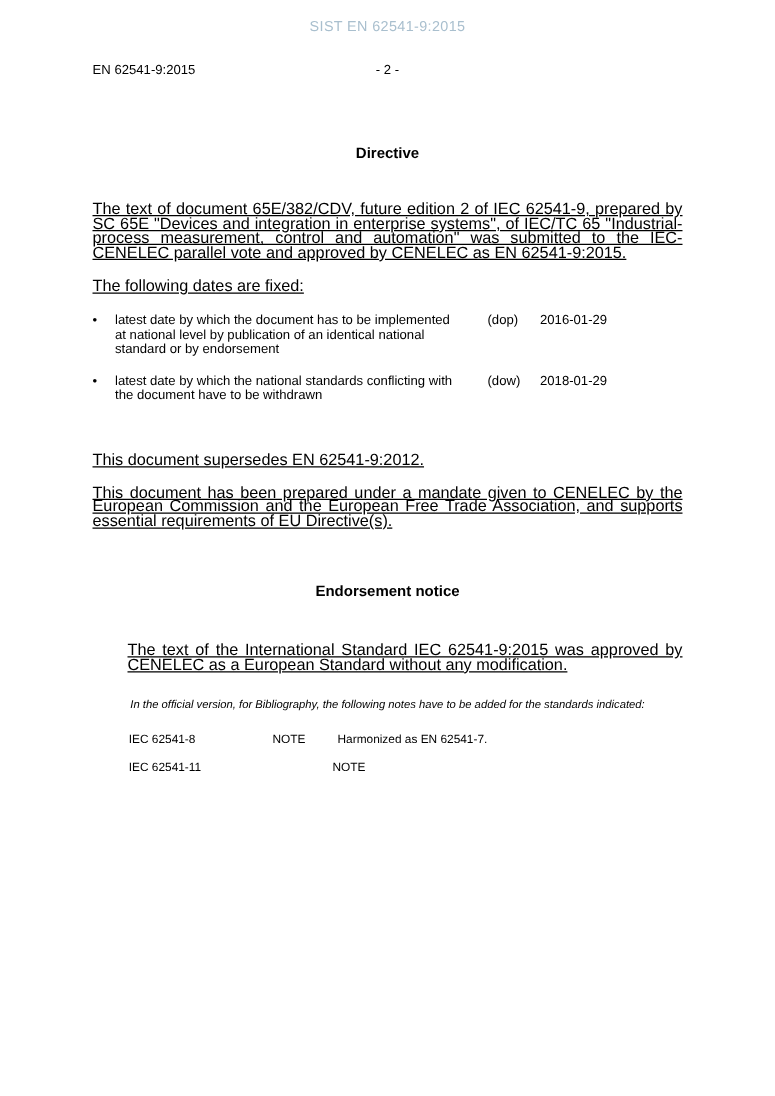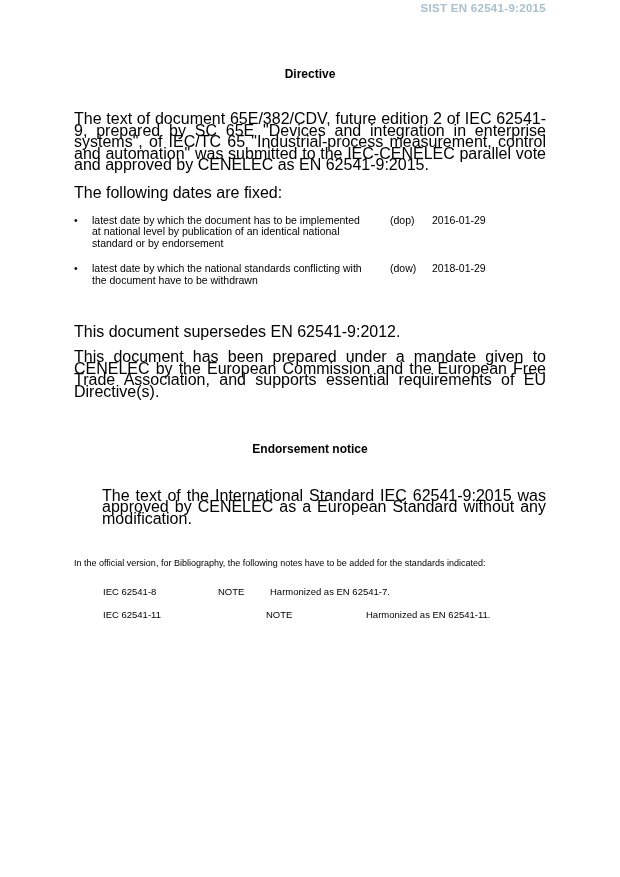--- a/index.html
+++ b/index.html
@@ -10,24 +10,24 @@
   }
   .page {
     position: relative;
     width: 620px;
     height: 877px;
     background: #ffffff;
     padding: 0 74px;
     overflow: hidden;
   }
   .watermark {
-    padding-top: 2px;
-    text-align: right;
+    padding-top: 16px;
+    text-align: center;
     font-size: 11.5px;
-    font-weight: bold;
+    font-weight: normal;
     color: #a9bfce;
     letter-spacing: 0.3px;
   }
   .header-row {
     display: flex;
     margin-top: 22px;
     font-size: 10.5px;
   }
   .header-left { flex: 1; text-align: left; }
   .header-center { flex: 0 0 auto; text-align: center; }
@@ -35,23 +35,24 @@
 
   .section-title {
     margin-top: 53px;
     text-align: center;
     font-size: 12px;
     font-weight: bold;
   }
   .section-title.endorsement { margin-top: 44px; }
 
   p.body-text {
-    font-size: 16px;
+    font-size: 13px;
     line-height: 11.6px;
     text-align: justify;
+    text-decoration: underline;
   }
   p.first-after-title { margin-top: 32px; }
   p.dates-intro { margin-top: 16px; text-align: left; }
   p.supersedes { margin-top: 39px; text-align: left; }
   p.attention { margin-top: 14px; }
   p.mandate { margin-top: 14px; }
   p.endorse-para { margin-top: 34px; margin-left: 28px; }
 
   .bullet-row {
     display: flex;
@@ -60,44 +61,50 @@
     margin-top: 16px;
     align-items: flex-start;
   }
   .bullet-row.second { margin-top: 14px; }
   .bullet-marker { flex: 0 0 18px; }
   .bullet-text { flex: 0 0 272px; text-align: left; }
   .bullet-code { flex: 0 0 42px; margin-left: 26px; }
   .bullet-date { flex: 0 0 auto; }
 
   p.small-intro {
-    margin-top: 34px;
+    margin-top: 20px;
     font-size: 9px;
     line-height: 11px;
-    text-align: left;
+    text-align: center;
+    font-style: italic;
   }
   .note-row {
     display: flex;
     font-size: 9.5px;
     line-height: 11px;
     margin-top: 17px;
     padding-left: 29px;
   }
   .note-row.second { margin-top: 12px; gap: 48px; }
   .note-standard { flex: 0 0 115px; }
   .note-label { flex: 0 0 52px; }
   .note-text { flex: 1; }
 </style>
 </head>
 <body>
 
 <div class="page">
 
   <div class="watermark">SIST EN 62541-9:2015</div>
 
+  <div class="header-row">
+    <div class="header-left">EN 62541-9:2015</div>
+    <div class="header-center">- 2 -</div>
+    <div class="header-right"></div>
+  </div>
 
   <div class="section-title">Directive</div>
 
   <p class="body-text first-after-title">The text of document 65E/382/CDV, future edition 2 of IEC 62541-9, prepared by SC 65E "Devices and integration in enterprise systems", of IEC/TC 65 "Industrial-process measurement, control and automation" was submitted to the IEC-CENELEC parallel vote and approved by CENELEC as EN 62541-9:2015.</p>
 
   <p class="body-text dates-intro">The following dates are fixed:</p>
 
   <div class="bullet-row">
     <span class="bullet-marker">•</span>
     <span class="bullet-text">latest date by which the document has to be implemented at national level by publication of an identical national standard or by endorsement</span>
@@ -125,16 +132,15 @@
 
   <div class="note-row">
     <span class="note-standard">IEC 62541-8</span>
     <span class="note-label">NOTE</span>
     <span class="note-text">Harmonized as EN 62541-7.</span>
   </div>
 
   <div class="note-row second">
     <span class="note-standard">IEC 62541-11</span>
     <span class="note-label">NOTE</span>
-    <span class="note-text">Harmonized as EN 62541-11.</span>
   </div>
 
 </div>
 
 </body></html>

